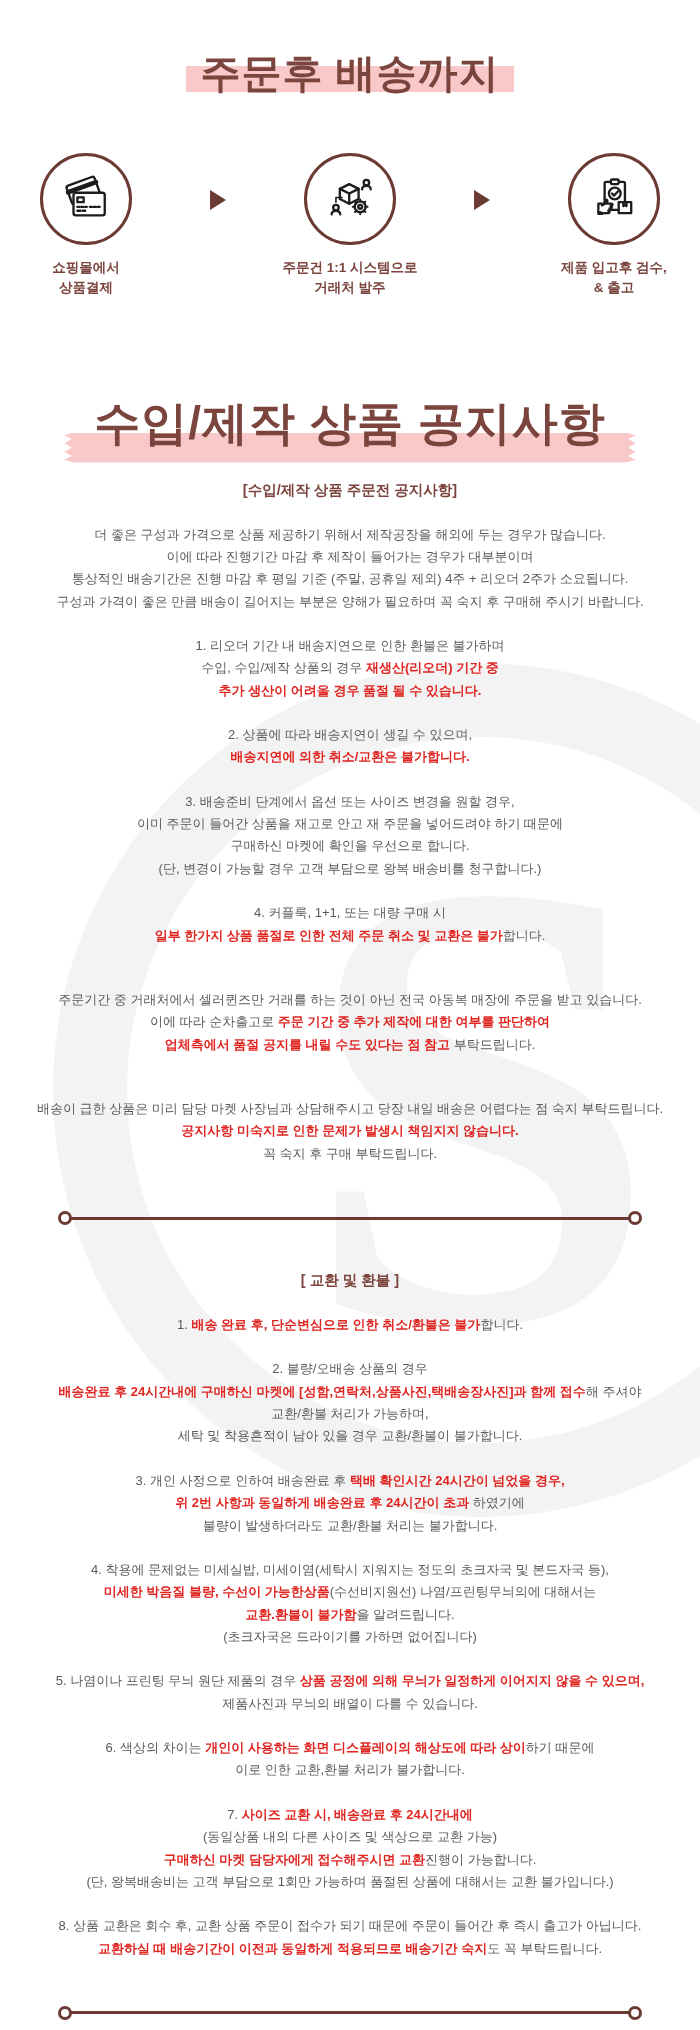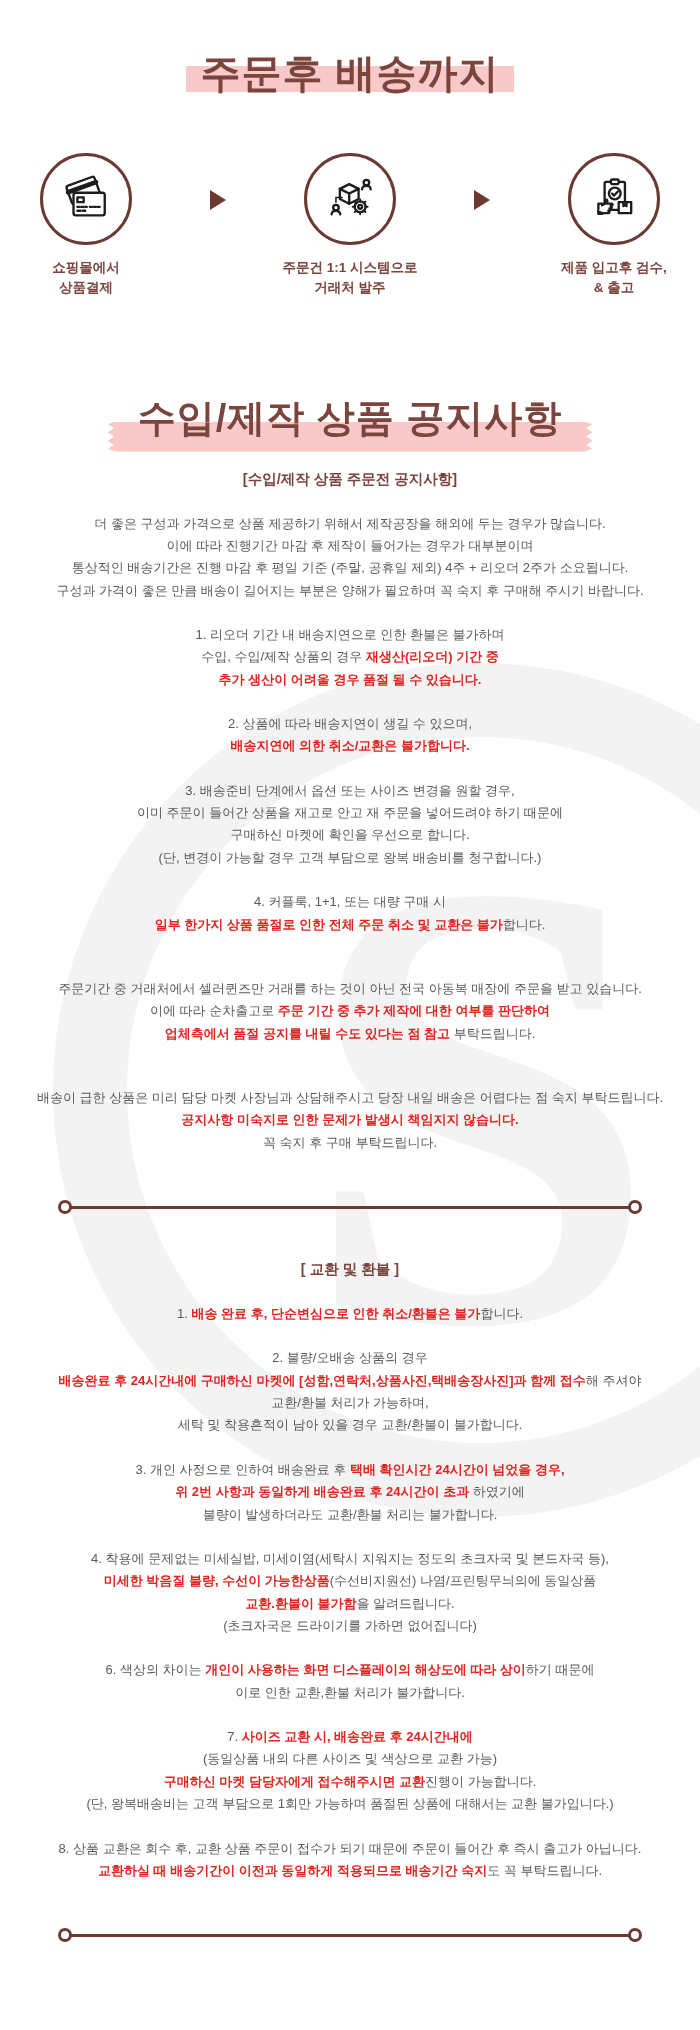--- a/index.html
+++ b/index.html
@@ -35,21 +35,21 @@
   .step-label{margin-top:13px;color:var(--brown);font-size:13.5px;font-weight:700;line-height:1.5;white-space:pre-line;}
   .arrow{
     width:0;height:0;margin-top:37px;
     border-left:16px solid var(--divider);
     border-top:10px solid transparent;
     border-bottom:10px solid transparent;
   }
 
   
   .notice{margin-top:94px;text-align:center;padding-bottom:70px;}
-  .big-title2{margin:0;position:relative;z-index:0;font-size:38px;font-weight:800;color:var(--brown);letter-spacing:1px;text-decoration:underline;}
+  .big-title2{margin:0;position:relative;z-index:0;font-size:46px;font-weight:800;color:var(--brown);letter-spacing:1px;text-decoration:underline;}
   .tape{position:relative;display:inline-block;}
   .tape::before{
     content:"";position:absolute;z-index:-1;
     left:-30px;right:-30px;bottom:-8px;height:30px;background:var(--pink);
     clip-path:polygon(1.6% 0,98.4% 0,100% 9%,98.7% 22%,100% 36%,98.7% 50%,100% 64%,98.7% 78%,100% 91%,98.4% 100%,1.6% 100%,0 91%,1.3% 78%,0 64%,1.3% 50%,0 36%,1.3% 22%,0 9%);
   }
   .sec-heading{color:var(--brown);font-weight:800;font-size:14.5px;margin:41px 20px 24px;}
   #notice-body > .sec-heading:first-child{margin-top:26px;}
   .para{font-size:13px;color:var(--gray);line-height:1.72;margin:22px 18px;}
   .para.mt-lg{margin-top:42px;}
@@ -202,23 +202,27 @@
             <div class="ln"><span class="seg">교환/환불 처리가 가능하며,</span></div>
             <div class="ln"><span class="seg">세탁 및 착용흔적이 남아 있을 경우 교환/환불이 불가합니다.</span></div>
           </div>
           <div class="para">
             <div class="ln"><span class="seg">3. 개인 사정으로 인하여 배송완료 후 </span><span class="seg red">택배 확인시간 24시간이 넘었을 경우,</span></div>
             <div class="ln"><span class="seg red">위 2번 사항과 동일하게 배송완료 후 24시간이 초과</span><span class="seg"> 하였기에</span></div>
             <div class="ln"><span class="seg">불량이 발생하더라도 교환/환불 처리는 불가합니다.</span></div>
           </div>
           <div class="para">
             <div class="ln"><span class="seg">4. 착용에 문제없는 미세실밥, 미세이염(세탁시 지워지는 정도의 초크자국 및 본드자국 등),</span></div>
-            <div class="ln"><span class="seg red">미세한 박음질 불량, 수선이 가능한상품</span><span class="seg">(수선비지원선) 나염/프린팅무늬의에 동일상품</span></div>
+            <div class="ln"><span class="seg red">미세한 박음질 불량, 수선이 가능한상품</span><span class="seg">(수선비지원선) 나염/프린팅무늬의에 대해서는</span></div>
             <div class="ln"><span class="seg red">교환.환불이 불가함</span><span class="seg">을 알려드립니다.</span></div>
             <div class="ln"><span class="seg">(초크자국은 드라이기를 가하면 없어집니다)</span></div>
+          </div>
+          <div class="para">
+            <div class="ln"><span class="seg">5. 나염이나 프린팅 무늬 원단 제품의 경우 </span><span class="seg red">상품 공정에 의해 무늬가 일정하게 이어지지 않을 수 있으며,</span></div>
+            <div class="ln"><span class="seg">제품사진과 무늬의 배열이 다를 수 있습니다.</span></div>
           </div>
           <div class="para">
             <div class="ln"><span class="seg">6. 색상의 차이는 </span><span class="seg red">개인이 사용하는 화면 디스플레이의 해상도에 따라 상이</span><span class="seg">하기 때문에</span></div>
             <div class="ln"><span class="seg">이로 인한 교환,환불 처리가 불가합니다.</span></div>
           </div>
           <div class="para">
             <div class="ln"><span class="seg">7. </span><span class="seg red">사이즈 교환 시, 배송완료 후 24시간내에</span></div>
             <div class="ln"><span class="seg">(동일상품 내의 다른 사이즈 및 색상으로 교환 가능)</span></div>
             <div class="ln"><span class="seg red">구매하신 마켓 담당자에게 접수해주시면 교환</span><span class="seg">진행이 가능합니다.</span></div>
             <div class="ln"><span class="seg">(단, 왕복배송비는 고객 부담으로 1회만 가능하며 품절된 상품에 대해서는 교환 불가입니다.)</span></div>

